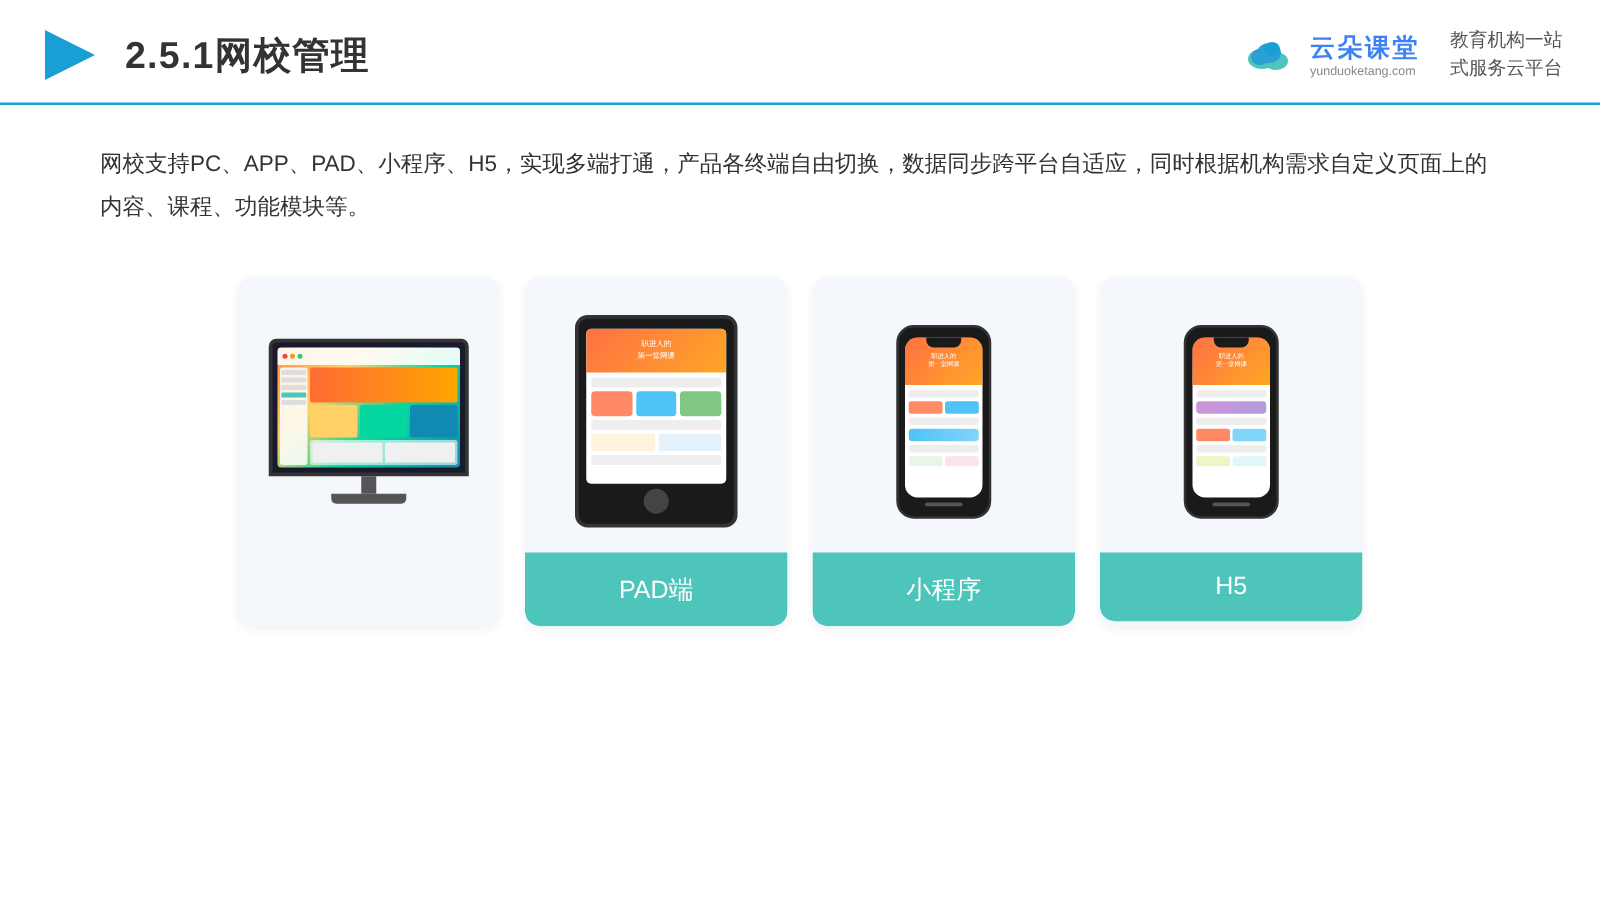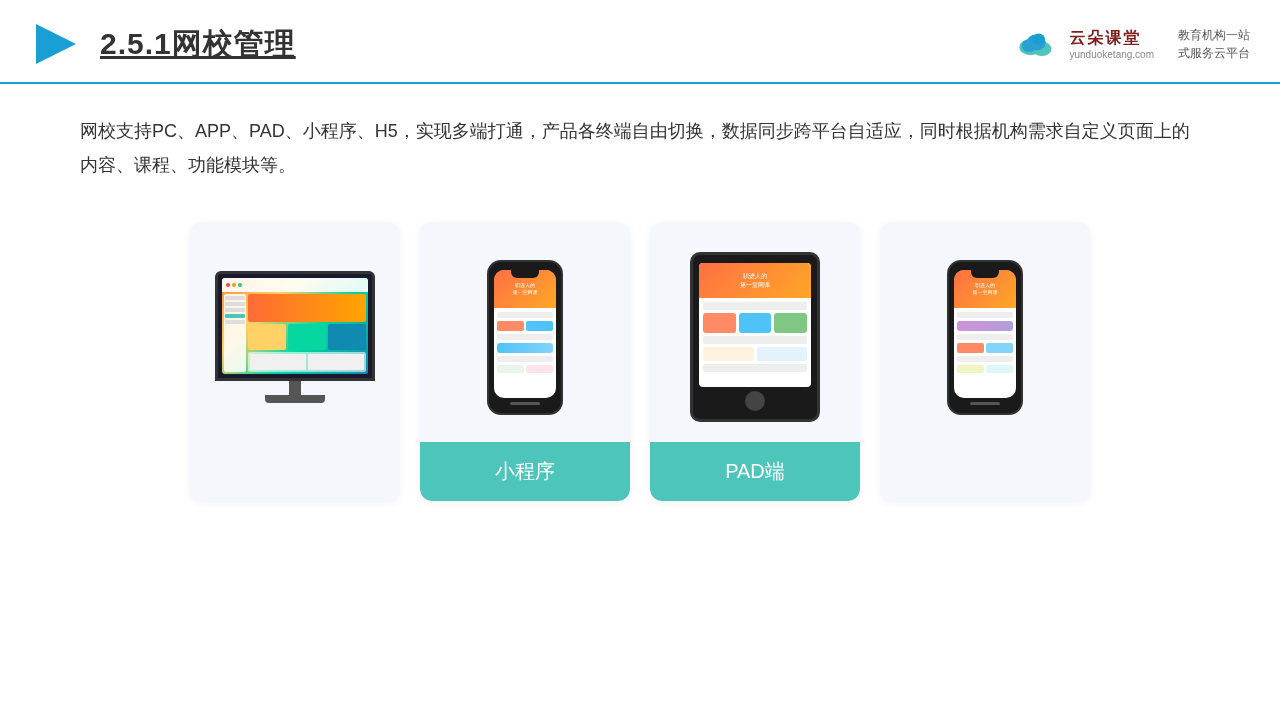--- a/index.html
+++ b/index.html
@@ -27,21 +27,20 @@
     }
     .logo-arrow {
       width: 52px;
       height: 52px;
     }
     .page-title {
       font-size: 30px;
       font-weight: bold;
       color: #333;
       letter-spacing: 1px;
-      text-decoration: underline;
     }
     .header-right {
       display: flex;
       flex-direction: column;
       align-items: center;
     }
     .brand-logo {
       display: flex;
       align-items: center;
       gap: 8px;
@@ -49,22 +48,22 @@
     .cloud-icon-svg {
       width: 48px;
       height: 36px;
     }
     .brand-text-group {
       display: flex;
       flex-direction: column;
       align-items: flex-start;
     }
     .brand-name {
-      font-size: 16px;
-      color: #7f1d1d;
+      font-size: 20px;
+      color: #3b82f6;
       font-weight: bold;
       letter-spacing: 2px;
     }
     .brand-url {
       font-size: 10px;
       color: #888;
     }
     .brand-slogan {
       font-size: 11px;
       color: #555;
@@ -351,21 +350,21 @@
         <ellipse cx="36" cy="28" rx="12" ry="9" fill="#4ec5bb"></ellipse>
         <ellipse cx="29" cy="20" rx="12" ry="10" fill="#2aa0d4"></ellipse>
         <ellipse cx="20" cy="24" rx="9" ry="8" fill="#2aa0d4"></ellipse>
 
         <ellipse cx="32" cy="16" rx="8" ry="7" fill="#1a9fd4"></ellipse>
       </svg>
       <div class="brand-text-group">
         <span class="brand-name">云朵课堂</span>
         <span class="brand-url">yunduoketang.com</span>
       </div>
-      <span class="brand-slogan" style="font-size:12px;color:#555;line-height:1.5;white-space:pre;margin-left:16px;">教育机构一站
+      <span class="brand-slogan" style="font-size:15px;color:#555;line-height:1.5;white-space:pre;margin-left:16px;">教育机构一站
 式服务云平台</span>
     </div>
   </div>
 </div>
 
 <div class="description">
   <span>网校支持PC、APP、PAD、小程序、H5，实现多端打通，产品各终端自由切换，数据同步跨平台自适应，同时根据机构需求自定义页面上的内容、课程、功能模块等。</span>
 </div>
 
 <div class="cards-container">
@@ -407,49 +406,20 @@
         </div>
         <div class="monitor-neck"></div>
         <div class="monitor-base"></div>
       </div>
     </div>
   </div>
 
 
   <div class="card">
     <div class="card-image-area">
-      <div class="phone-mockup" style="width:76px;height:155px;">
-        <div class="phone-notch"></div>
-        <div class="phone-screen">
-          <div class="phone-screen-banner" style="height:38px;">
-            <div class="phone-banner-text">职进人的<br>第一堂网课</div>
-          </div>
-          <div class="phone-content-rows">
-            <div class="phone-row"></div>
-            <div style="display:flex;gap:2px;">
-              <div style="height:10px;flex:1;background:#ff8a65;border-radius:2px;"></div>
-              <div style="height:10px;flex:1;background:#4fc3f7;border-radius:2px;"></div>
-            </div>
-            <div class="phone-row"></div>
-            <div class="phone-row-colored" style="height:10px;"></div>
-            <div class="phone-row"></div>
-            <div style="display:flex;gap:2px;">
-              <div style="height:8px;flex:1;background:#e8f5e9;border-radius:2px;"></div>
-              <div style="height:8px;flex:1;background:#fce4ec;border-radius:2px;"></div>
-            </div>
-          </div>
-        </div>
-        <div class="phone-home-bar"></div>
-      </div>
-    </div>
-    <div class="card-label">小程序</div>
-  </div>
-
-  <div class="card">
-    <div class="card-image-area">
       <div class="tablet-mockup">
         <div class="tablet-screen">
           <div class="tablet-banner">
             <div style="color:white;font-size:6px;text-align:center;line-height:1.4;padding:2px;">职进人的<br>第一堂网课</div>
           </div>
           <div class="tablet-content">
             <div class="tablet-row"></div>
             <div class="tablet-cards-row">
               <div class="tablet-card-sm" style="background:#ff8a65;"></div>
               <div class="tablet-card-sm" style="background:#4fc3f7;"></div>
@@ -472,31 +442,61 @@
   <div class="card">
     <div class="card-image-area">
       <div class="phone-mockup" style="width:76px;height:155px;">
         <div class="phone-notch"></div>
         <div class="phone-screen">
           <div class="phone-screen-banner" style="height:38px;">
             <div class="phone-banner-text">职进人的<br>第一堂网课</div>
           </div>
           <div class="phone-content-rows">
             <div class="phone-row"></div>
+            <div style="display:flex;gap:2px;">
+              <div style="height:10px;flex:1;background:#ff8a65;border-radius:2px;"></div>
+              <div style="height:10px;flex:1;background:#4fc3f7;border-radius:2px;"></div>
+            </div>
+            <div class="phone-row"></div>
+            <div class="phone-row-colored" style="height:10px;"></div>
+            <div class="phone-row"></div>
+            <div style="display:flex;gap:2px;">
+              <div style="height:8px;flex:1;background:#e8f5e9;border-radius:2px;"></div>
+              <div style="height:8px;flex:1;background:#fce4ec;border-radius:2px;"></div>
+            </div>
+          </div>
+        </div>
+        <div class="phone-home-bar"></div>
+      </div>
+    </div>
+    <div class="card-label">小程序</div>
+  </div>
+
+  <div class="card">
+    <div class="card-image-area">
+      <div class="phone-mockup" style="width:76px;height:155px;">
+        <div class="phone-notch"></div>
+        <div class="phone-screen">
+          <div class="phone-screen-banner" style="height:38px;">
+            <div class="phone-banner-text">职进人的<br>第一堂网课</div>
+          </div>
+          <div class="phone-content-rows">
+            <div class="phone-row"></div>
             <div class="phone-row-colored" style="height:10px;background:linear-gradient(90deg,#ce93d8,#b39ddb);"></div>
             <div class="phone-row"></div>
             <div style="display:flex;gap:2px;">
               <div style="height:10px;flex:1;background:#ff8a65;border-radius:2px;"></div>
               <div style="height:10px;flex:1;background:#81d4fa;border-radius:2px;"></div>
             </div>
             <div class="phone-row"></div>
             <div style="display:flex;gap:2px;">
               <div style="height:8px;flex:1;background:#f0f4c3;border-radius:2px;"></div>
               <div style="height:8px;flex:1;background:#e0f7fa;border-radius:2px;"></div>
             </div>
           </div>
         </div>
         <div class="phone-home-bar"></div>
       </div>
     </div>
+    <div class="card-label">H5</div>
   </div>
 
 </div>
 
 </body></html>

